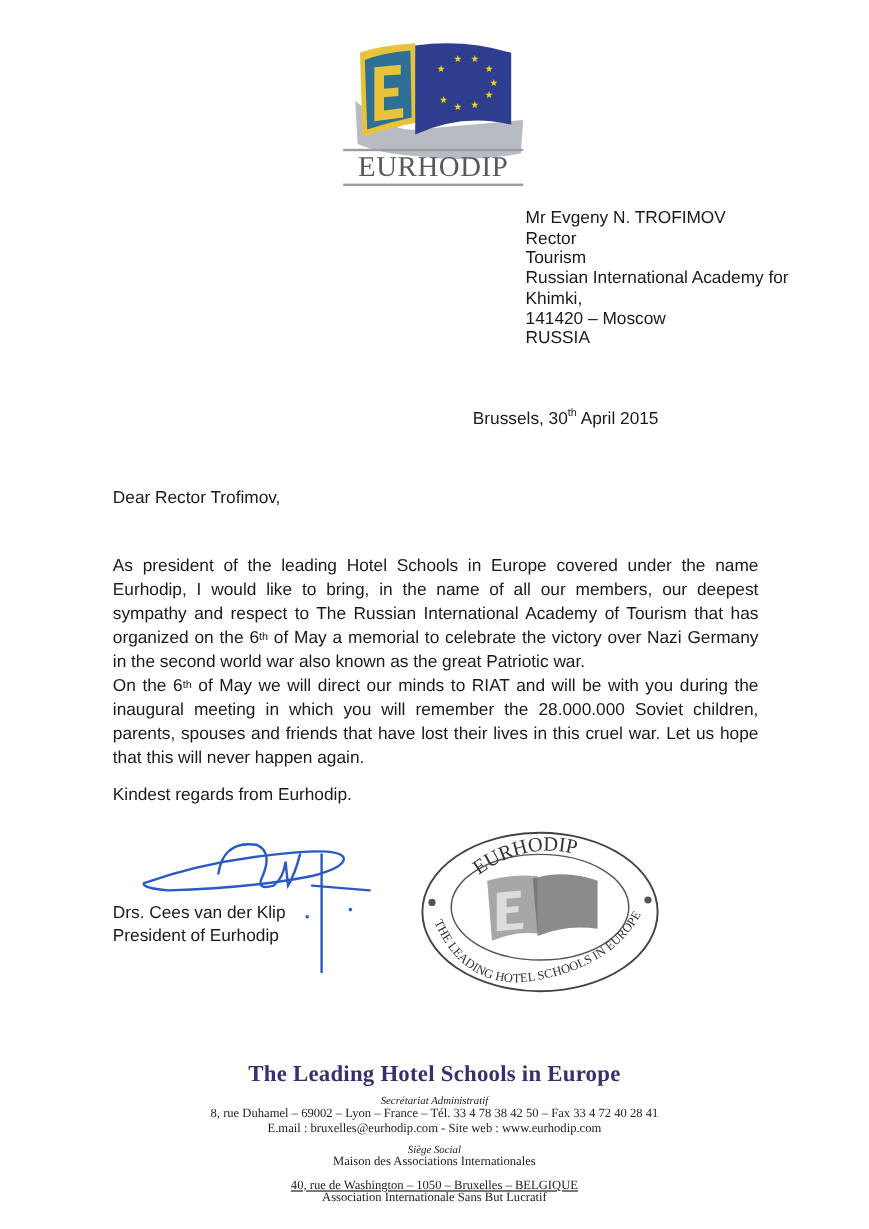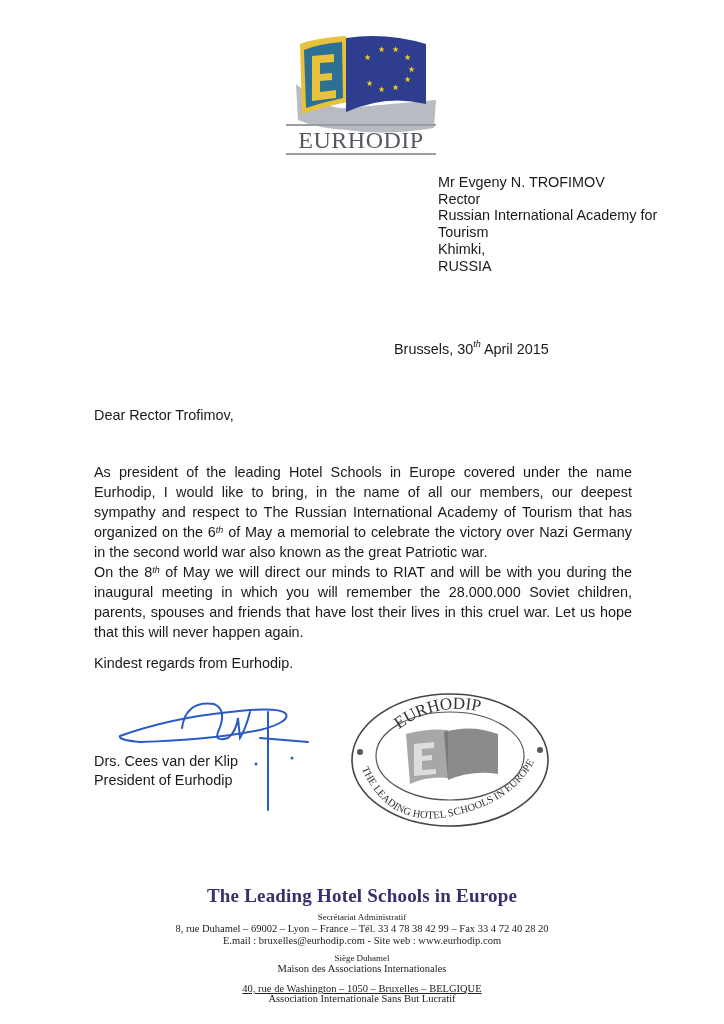--- a/index.html
+++ b/index.html
@@ -11,39 +11,39 @@
   .logo { left: 286px; top: 24px; width: 150px; height: 138px; }
   .logo-word { left: 286px; top: 124px; width: 150px; text-align: center;
                font-family: "Liberation Serif", serif; font-size: 24px; color: #555a60;
                letter-spacing: 0.5px; border-top: 2px solid #9a9ea4; border-bottom: 2px solid #9a9ea4;
                line-height: 26px; padding-top: 1px; }
 
   
   .recipient { left: 394px; top: 174px; font-size: 14.4px; line-height: 16.7px; margin-left: 44px; }
   .recipient div { white-space: nowrap; }
   .date { left: 394px; top: 341px; font-size: 14.4px; }
-  sup { font-size: 9px; vertical-align: top; position: relative; top: -2px; font-style: italic; }
+  sup { font-size: 9px; vertical-align: top; position: relative; top: -2px; }
 
   
   .salutation { left: 94px; top: 407px; font-size: 14.4px; }
   .para { left: 94px; width: 538px; font-size: 14.4px; line-height: 20px; text-align: justify; }
   .para1 { top: 419px; margin-top: 43px; }
   .para2 { top: 562px; }
   .closing { left: 94px; top: 655px; font-size: 14.4px; }
 
   .sig-svg { left: 110px; top: 692px; width: 200px; height: 120px; }
   .signer { left: 94px; top: 752px; font-size: 14.4px; line-height: 19px; }
 
   
   .stamp { left: 348px; top: 690px; width: 204px; height: 140px; }
 
   
   .footer { left: 0; width: 724px; text-align: center; font-family: "Liberation Serif", serif; color: #222; }
   .foot-title { top: 885px; font-size: 19px; font-weight: bold; color: #3b2e6e; letter-spacing: 0.2px; }
-  .foot-small { font-size: 9px; }
+  .foot-small { font-size: 9px; font-style: italic; }
   .foot-line { font-size: 10.5px; }
   .f1 { top: 912px; }
   .f2 { top: 923px; }
   .f3 { top: 935px; }
   .f4 { top: 953px; }
   .f5 { top: 963px; }
   .f6 { top: 983px; text-decoration: underline; }
   .f7 { top: 993px; }
 </style>
 </head>
@@ -68,33 +68,34 @@
     <text x="80" y="62">★</text>
       <text x="92" y="68">★</text>
       <text x="106" y="66">★</text>
   </g>
 </svg>
 <div class="abs logo-word">EURHODIP</div>
 
 <div class="abs recipient">
   <div>Mr Evgeny N. TROFIMOV</div>
   <div>Rector</div>
+  <div>Tourism</div>
   <div>Russian International Academy for</div>
-  <div>Tourism</div>
   <div>Khimki,</div>
+  <div>141420 – Moscow</div>
   <div>RUSSIA</div>
 </div>
 
 <div class="abs date"><span>Brussels, 30</span><sup>th</sup><span> April 2015</span></div>
 
 <div class="abs salutation">Dear Rector Trofimov,</div>
 
 <div class="abs para para1"><span>As president of the leading Hotel Schools in Europe covered under the name Eurhodip, I would like to bring, in the name of all our members, our deepest sympathy and respect to The Russian International Academy of Tourism that has organized on the 6</span><sup>th</sup><span> of May a memorial to celebrate the victory over Nazi Germany in the second world war also known as the great Patriotic war.</span></div>
 
-<div class="abs para para2"><span>On the 8</span><sup>th</sup><span> of May we will direct our minds to RIAT and will be with you during the inaugural meeting in which you will remember the 28.000.000 Soviet children, parents, spouses and friends that have lost their lives in this cruel war. Let us hope that this will never happen again.</span></div>
+<div class="abs para para2"><span>On the 6</span><sup>th</sup><span> of May we will direct our minds to RIAT and will be with you during the inaugural meeting in which you will remember the 28.000.000 Soviet children, parents, spouses and friends that have lost their lives in this cruel war. Let us hope that this will never happen again.</span></div>
 
 <div class="abs closing">Kindest regards from Eurhodip.</div>
 
 <svg class="abs sig-svg" viewBox="0 0 200 120">
   <g fill="none" stroke="#2a5bc4" stroke-width="2" stroke-linecap="round">
     <path d="M10 44 Q60 26 120 20 Q170 14 176 22 Q180 30 150 38 Q100 48 30 50 Q8 48 10 44"></path>
     <path d="M72 36 Q76 8 104 12 Q118 18 108 40 Q104 50 118 46 Q126 40 128 26 L130 46 Q136 36 140 20"></path>
     <path d="M158 20 L158 118"></path>
     <path d="M150 46 L198 50"></path>
   </g>
@@ -123,18 +124,18 @@
     <textPath href="#stampBottom" startOffset="2%">THE LEADING HOTEL SCHOOLS IN EUROPE</textPath>
   </text>
 
   <path d="M58 44 Q80 38 100 40 L100 88 Q80 86 62 94 Z" fill="#8a8a8a" opacity="0.75"></path>
   <path d="M66 54 L86 52 L86 58 L74 59 L74 66 L84 65 L84 70 L74 71 L74 80 L88 79 L88 84 L66 86 Z" fill="#ddd"></path>
   <path d="M96 42 Q124 34 150 44 L150 84 Q124 80 100 90 Z" fill="#6e6e6e" opacity="0.8"></path>
 </svg>
 
 <div class="abs footer foot-title">The Leading Hotel Schools in Europe</div>
 <div class="abs footer foot-small f1">Secrétariat Administratif</div>
-<div class="abs footer foot-line f2">8, rue Duhamel – 69002 – Lyon – France – Tél.  33 4 78 38 42 99 – Fax 33 4 72 40 28 20</div>
+<div class="abs footer foot-line f2">8, rue Duhamel – 69002 – Lyon – France – Tél.  33 4 78 38 42 50 – Fax 33 4 72 40 28 41</div>
 <div class="abs footer foot-line f3">E.mail : bruxelles@eurhodip.com - Site web : www.eurhodip.com</div>
-<div class="abs footer foot-small f4">Siège Duhamel</div>
+<div class="abs footer foot-small f4">Siège Social</div>
 <div class="abs footer foot-line f5">Maison des Associations Internationales</div>
 <div class="abs footer foot-line f6">40, rue de Washington – 1050 – Bruxelles – BELGIQUE</div>
 <div class="abs footer foot-line f7">Association Internationale Sans But Lucratif</div>
 
 </body></html>

